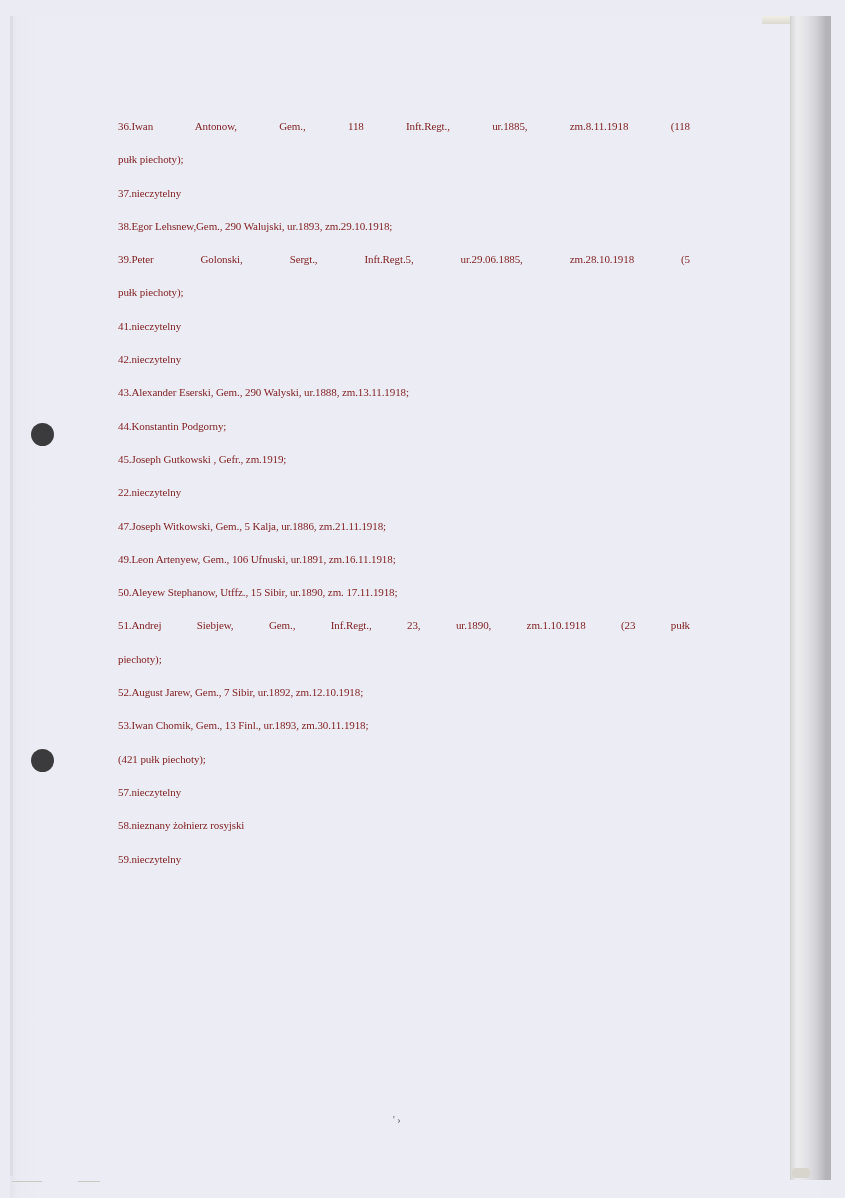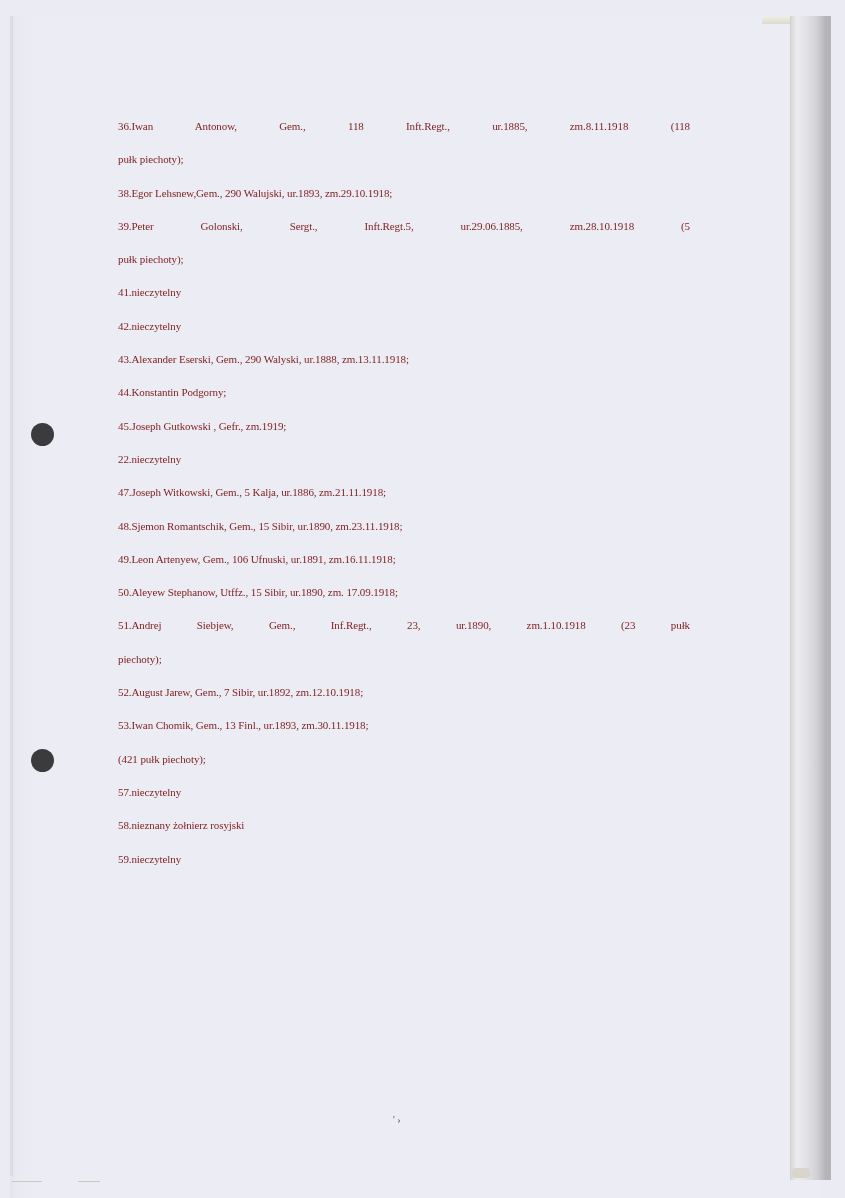--- a/index.html
+++ b/index.html
@@ -114,33 +114,33 @@
 <div class="binder-strip"></div>
 <div class="binder-outer"></div>
 <div class="binder-foot"></div>
 
 <div class="punch-hole" style="left:31px; top:423px;"></div>
 <div class="punch-hole" style="left:31px; top:749px;"></div>
 
 <div class="content">
   <div class="line justify">36.Iwan  Antonow,  Gem.,  118  Inft.Regt.,  ur.1885,  zm.8.11.1918  (118</div>
   <div class="line">pułk piechoty);</div>
+  <div class="line">37.nieczytelny</div>
   <div class="line">38.Egor Lehsnew,Gem., 290 Walujski, ur.1893, zm.29.10.1918;</div>
   <div class="line justify">39.Peter  Golonski,  Sergt.,  Inft.Regt.5,  ur.29.06.1885,  zm.28.10.1918  (5</div>
   <div class="line">pułk piechoty);</div>
   <div class="line">41.nieczytelny</div>
   <div class="line">42.nieczytelny</div>
   <div class="line">43.Alexander Eserski, Gem., 290 Walyski, ur.1888, zm.13.11.1918;</div>
   <div class="line">44.Konstantin Podgorny;</div>
   <div class="line">45.Joseph Gutkowski , Gefr., zm.1919;</div>
   <div class="line">22.nieczytelny</div>
   <div class="line">47.Joseph Witkowski, Gem., 5 Kalja, ur.1886, zm.21.11.1918;</div>
-  <div class="line">48.Sjemon Romantschik, Gem., 15 Sibir, ur.1890, zm.23.11.1918;</div>
   <div class="line">49.Leon Artenyew, Gem., 106 Ufnuski, ur.1891, zm.16.11.1918;</div>
-  <div class="line">50.Aleyew Stephanow, Utffz., 15 Sibir, ur.1890, zm. 17.09.1918;</div>
+  <div class="line">50.Aleyew Stephanow, Utffz., 15 Sibir, ur.1890, zm. 17.11.1918;</div>
   <div class="line justify">51.Andrej Siebjew, Gem., Inf.Regt., 23, ur.1890, zm.1.10.1918 (23 pułk</div>
   <div class="line">piechoty);</div>
   <div class="line">52.August Jarew, Gem., 7 Sibir, ur.1892, zm.12.10.1918;</div>
   <div class="line">53.Iwan Chomik, Gem., 13 Finl., ur.1893, zm.30.11.1918;</div>
   <div class="line">(421 pułk piechoty);</div>
   <div class="line">57.nieczytelny</div>
   <div class="line">58.nieznany żołnierz rosyjski</div>
   <div class="line">59.nieczytelny</div>
 </div>
 

